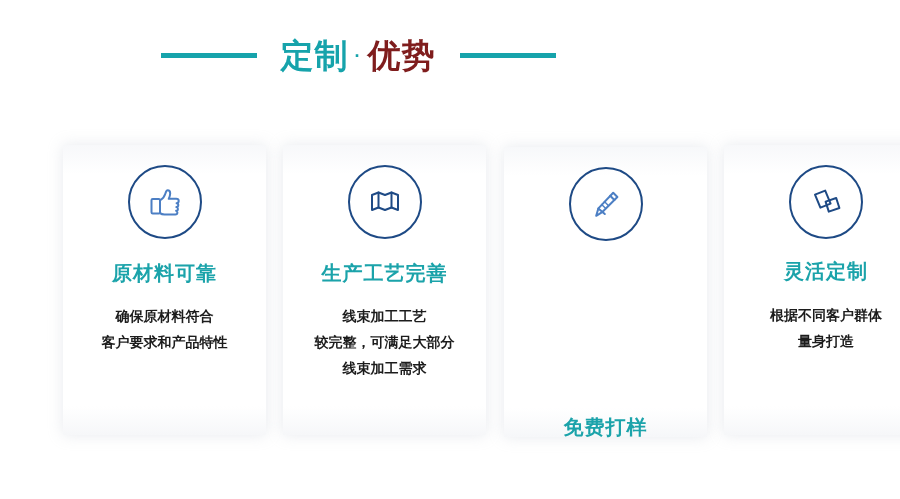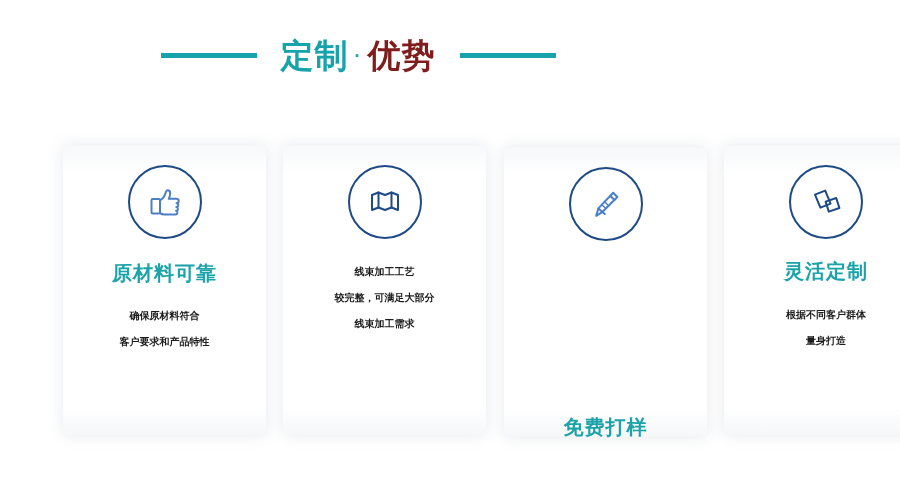--- a/index.html
+++ b/index.html
@@ -99,21 +99,21 @@
     font-size: 20px;
     font-weight: bold;
     color: #1ba3aa;
     letter-spacing: 1px;
     line-height: 1;
     text-align: center;
   }
 
   .card-body {
     margin-top: 20px;
-    font-size: 10px;
+    font-size: 14px;
     font-weight: bold;
     color: #1c1c1c;
     line-height: 26px;
     text-align: center;
     width: 178px;
   }
   .card-body .line { display: block; white-space: nowrap; }
 </style>
 </head>
 <body>
@@ -155,20 +155,21 @@
   <div class="card card-2">
     <div class="icon-circle">
       <svg width="40" height="40" viewBox="0 0 40 40">
         <g fill="none" stroke="#1e4a85" stroke-width="2" stroke-linejoin="round" stroke-linecap="round">
           <path d="M7 13 L13.5 10.5 L20 13 L26.5 10.5 L33 13 L33 28 L26.5 25.5 L20 28 L13.5 25.5 L7 28 Z"></path>
           <path d="M13.5 10.5 L13.5 25.5"></path>
           <path d="M26.5 10.5 L26.5 25.5"></path>
         </g>
       </svg>
     </div>
+    <div class="card-title">生产工艺完善</div>
     <div class="card-body">
       <span class="line">线束加工工艺</span>
       <span class="line">较完整，可满足大部分</span>
       <span class="line">线束加工需求</span>
     </div>
   </div>
 
   <div class="card card-3">
     <div class="icon-circle">
       <svg width="40" height="40" viewBox="0 0 40 40">

